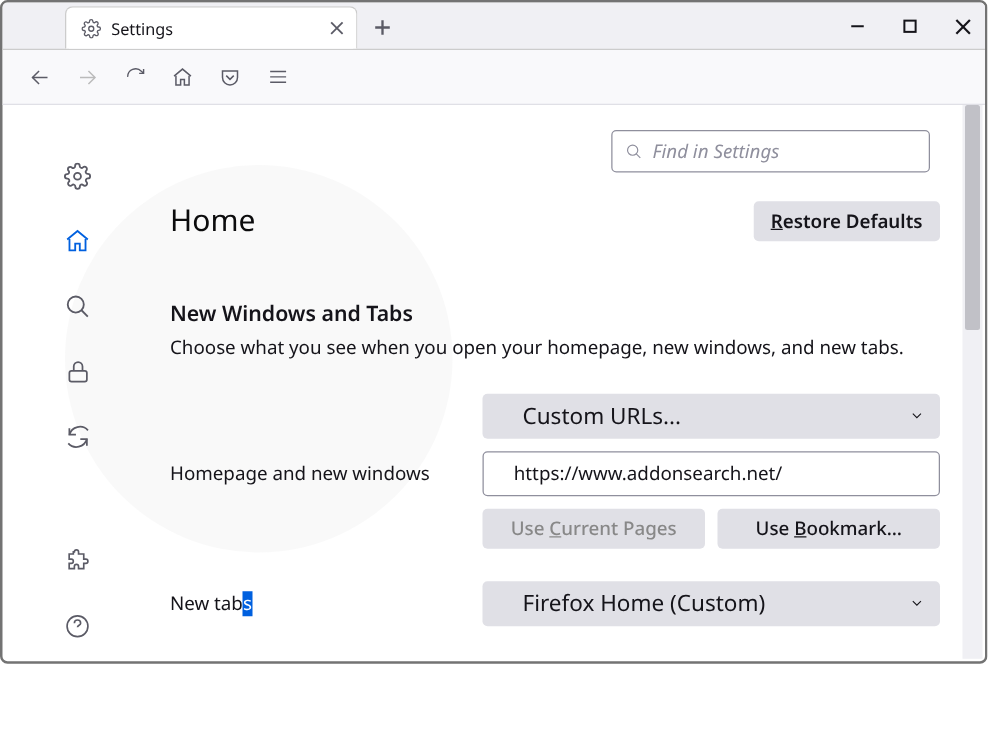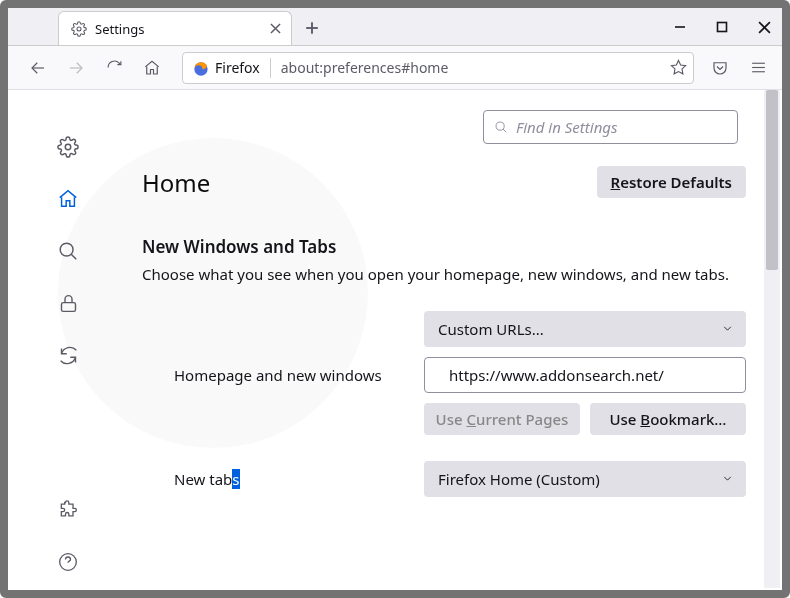--- a/index.html
+++ b/index.html
@@ -1,19 +1,19 @@
 <!DOCTYPE html>
 <html><head>
   <meta charset="utf-8">
   <style>
     * { margin: 0; padding: 0; box-sizing: border-box; font-family: -apple-system, "Segoe UI", system-ui, sans-serif; }
     body { background: #fff; width: 790px; height: 598px; overflow: hidden; position: relative; }
     
     
-    .outer-frame { width: 790px; height: 598px; border: 8px solid #737373; border-radius: 6px; background: #fff; display: flex; flex-direction: column; overflow: hidden; position: relative; }
+    .outer-frame { width: 790px; height: 531px; border: 2px solid #737373; border-radius: 6px; background: #fff; display: flex; flex-direction: column; overflow: hidden; position: relative; }
     
     
     .watermark { position: absolute; left: 50px; top: 130px; width: 310px; height: 310px; pointer-events: none; opacity: 0.05; z-index: 0; }
     .watermark-circle { position: absolute; inset: 0; border-radius: 50%; background: #888; }
     
     
     .tab-strip { height: 38px; background: #f0f0f4; display: flex; align-items: flex-end; padding: 4px 0 0 50px; border-bottom: 1px solid #ccc; position: relative; z-index: 2; flex-shrink: 0; }
     .tab { height: 34px; width: 234px; background: #fff; border: 1px solid #ccc; border-bottom: none; border-radius: 6px 6px 0 0; display: flex; align-items: center; padding: 0 8px 0 12px; gap: 8px; }
     .tab-icon { width: 16px; height: 16px; display: flex; align-items: center; justify-content: center; color: #5b5b66; }
     .tab-title { flex: 1; font-size: 13px; color: #15141a; }
@@ -36,32 +36,32 @@
     .sidebar { width: 120px; padding: 45px 0 0 0; display: flex; flex-direction: column; align-items: center; gap: 28px; flex-shrink: 0; position: relative; z-index: 2; }
     .sb-icon { width: 24px; height: 24px; display: flex; align-items: center; justify-content: center; color: #5b5b66; cursor: pointer; position: relative; z-index: 2; }
     .sb-icon.active { color: #0060df; }
     .sb-spacer { flex: 1; }
     
     .main { flex: 1; padding: 20px 36px 0 14px; position: relative; z-index: 2; }
     .search-row { display: flex; justify-content: flex-end; margin-bottom: 22px; margin-right: 8px; font-style: italic; }
     .search-box { width: 255px; height: 34px; border: 1px solid #8f8f9d; border-radius: 4px; display: flex; align-items: center; padding: 0 8px 0 10px; gap: 8px; color: #888; cursor: text; }
     .search-box-text { font-size: 15px; color: #8f8f9d; }
     
-    .header-row { display: flex; align-items: flex-start; justify-content: space-between; margin-bottom: 36px; }
+    .header-row { display: flex; align-items: flex-end; justify-content: space-between; margin-bottom: 46px; }
     .page-title { font-size: 24px; font-weight: 400; color: #0c0c0d; }
     .restore-btn { height: 32px; padding: 0 14px; background: #e0e0e6; border: none; border-radius: 4px; font-size: 15px; cursor: pointer; color: #15141a; font-weight: 600; }
     .restore-btn u { text-decoration: underline; text-decoration-thickness: 1px; }
     
     .section-heading { font-size: 17px; font-weight: 600; color: #15141a; margin-bottom: 6px; }
     .section-desc { font-size: 15px; color: #15141a; margin-bottom: 26px; line-height: 1.4; }
     
     .form-row { display: flex; align-items: center; margin-bottom: 10px; gap: 20px; }
-    .form-label { width: 230px; font-size: 15px; color: #15141a; flex-shrink: 0; margin-left: 32px; }
+    .form-label { width: 230px; font-size: 15px; color: #15141a; flex-shrink: 0; }
     .form-input-col { flex: 1; display: flex; flex-direction: column; gap: 10px; }
-    .select-box { height: 36px; background: #e0e0e6; border-radius: 4px; display: flex; align-items: center; justify-content: space-between; padding: 0 12px 0 14px; cursor: pointer; font-size: 15px; color: #15141a; }
+    .select-box { height: 36px; background: #e0e0e6; border-radius: 4px; display: flex; align-items: center; justify-content: space-between; padding: 0 12px 0 32px; cursor: pointer; font-size: 18px; color: #15141a; }
     .text-input { height: 36px; border: 1px solid #8f8f9d; border-radius: 4px; padding: 0 24px; font-size: 15px; width: 100%; color: #15141a; }
     .btn-row { display: flex; gap: 10px; }
     .sec-btn { flex: 1; height: 32px; background: #e0e0e6; border: none; border-radius: 4px; font-size: 15px; cursor: pointer; color: #15141a; font-weight: 500; }
     .sec-btn u { text-decoration: underline; text-decoration-thickness: 1px; }
     .sec-btn.disabled { color: #888; cursor: default; }
     .sec-btn.disabled u { text-decoration: underline; }
     
     
     .sel { background: #0060df; color: #fff; }
     
@@ -141,36 +141,20 @@
       <svg width="17" height="17" viewBox="0 0 24 24">
           <path d="M3 12a9 9 0 0 1 15.5-6.3L21 8"></path>
           <path d="M21 3v5h-5"></path>
         </svg>
     </div>
     <div class="tb-btn">
       <svg width="18" height="18" viewBox="0 0 24 24">
           <path d="M3 10.5 12 3l9 7.5"></path>
           <path d="M5 10v10h5v-6h4v6h5V10"></path>
         </svg>
-    </div>
-    <div class="urlbar">
-      <span class="urlbar-icon fill">
-        <svg width="16" height="16" viewBox="0 0 24 24" fill="none">
-          <circle cx="12" cy="12" r="10" fill="#4a6ee0"></circle>
-          <path d="M12 2 C 6 2 2 7 2 12 C 2 7 8 5 12 7 C 14 8 13 11 15 12 C 18 13 20 10 21 8 C 20 4 16 2 12 2" fill="#ff9500"></path>
-        </svg>
-      </span>
-      <span class="urlbar-firefox-label">Firefox</span>
-      <span class="urlbar-sep"></span>
-      <span class="urlbar-text">about:preferences#home</span>
-      <span class="urlbar-star">
-        <svg width="17" height="17" viewBox="0 0 24 24">
-            <polygon points="12 2 15 8.5 22 9.3 17 14 18.2 21 12 17.8 5.8 21 7 14 2 9.3 9 8.5 12 2"></polygon>
-          </svg>
-      </span>
     </div>
     <div class="tb-btn">
       <svg width="18" height="18" viewBox="0 0 24 24">
           <path d="M4 5h16v7a8 8 0 0 1-16 0V5z"></path>
           <polyline points="8 10 12 14 16 10"></polyline>
         </svg>
     </div>
     <div class="tb-btn">
       <svg width="17" height="17" viewBox="0 0 24 24">
           <line x1="3" y1="6" x2="21" y2="6"></line>

